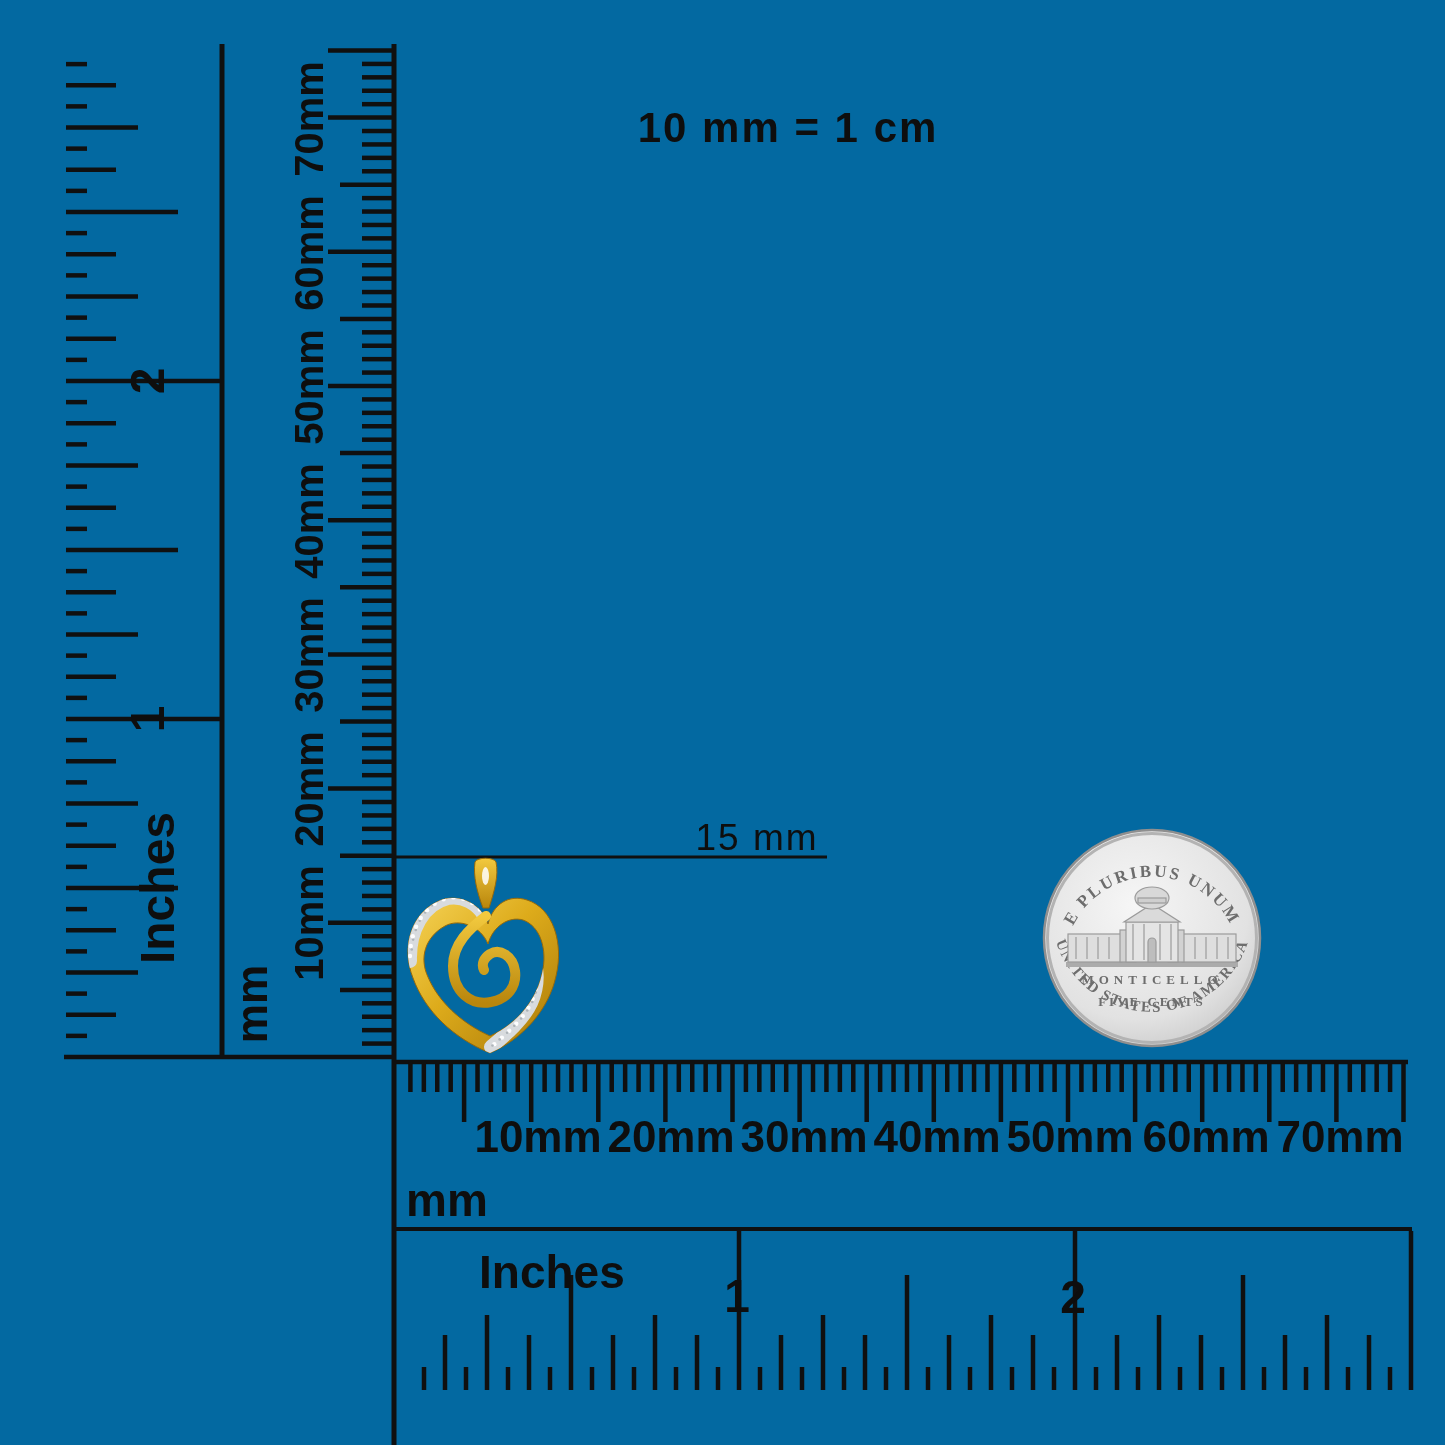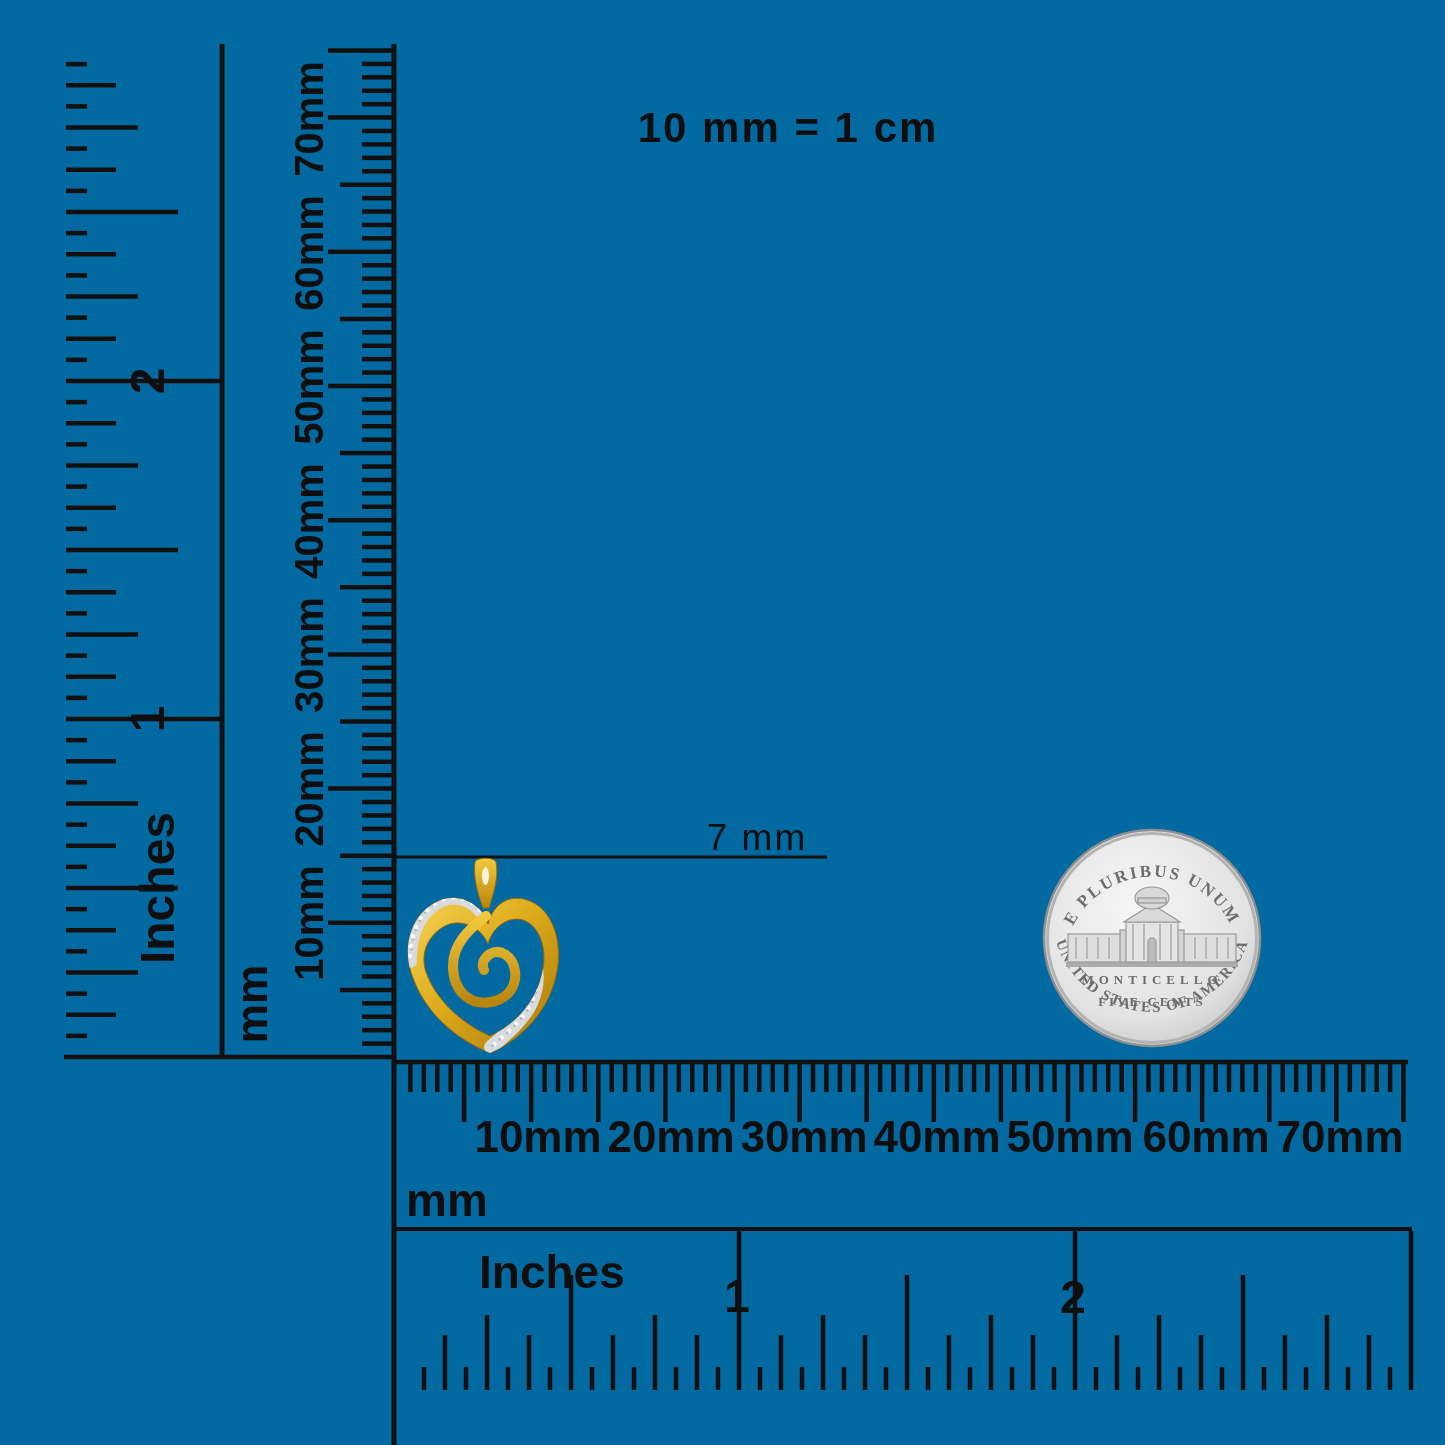--- a/index.html
+++ b/index.html
@@ -277,21 +277,21 @@
       <line x1="1285" y1="1335" x2="1285" y2="1390" stroke="#101010" stroke-width="4.5"></line>
       <line x1="1306" y1="1367" x2="1306" y2="1390" stroke="#101010" stroke-width="4.5"></line>
       <line x1="1327" y1="1315" x2="1327" y2="1390" stroke="#101010" stroke-width="4.5"></line>
       <line x1="1348" y1="1367" x2="1348" y2="1390" stroke="#101010" stroke-width="4.5"></line>
       <line x1="1369" y1="1335" x2="1369" y2="1390" stroke="#101010" stroke-width="4.5"></line>
       <line x1="1390" y1="1367" x2="1390" y2="1390" stroke="#101010" stroke-width="4.5"></line>
       <line x1="1411" y1="1231" x2="1411" y2="1390" stroke="#101010" stroke-width="4.5"></line>
     </svg>
 
   <div class="lbl note ctr" style="left:788px;top:128px;">10 mm = 1 cm</div>
-  <div class="lbl meas ctr" style="left:757px;top:837px;">7 mm</div>
+  <div class="lbl meas ctr" style="left:757px;top:837px;">15 mm</div>
 
   <div class="lbl left-inches rot" style="left:158px;top:888px;">Inches</div>
   <div class="lbl left-num rot" style="left:148px;top:719px;">1</div>
   <div class="lbl left-num rot" style="left:148px;top:381px;">2</div>
 
   <div class="lbl left-mm rot" style="left:252px;top:1004px;">mm</div>
   <div class="lbl v-mark rot" style="left:309px;top:923px;">10mm</div>
   <div class="lbl v-mark rot" style="left:309px;top:789px;">20mm</div>
   <div class="lbl v-mark rot" style="left:309px;top:655px;">30mm</div>
   <div class="lbl v-mark rot" style="left:309px;top:521px;">40mm</div>

